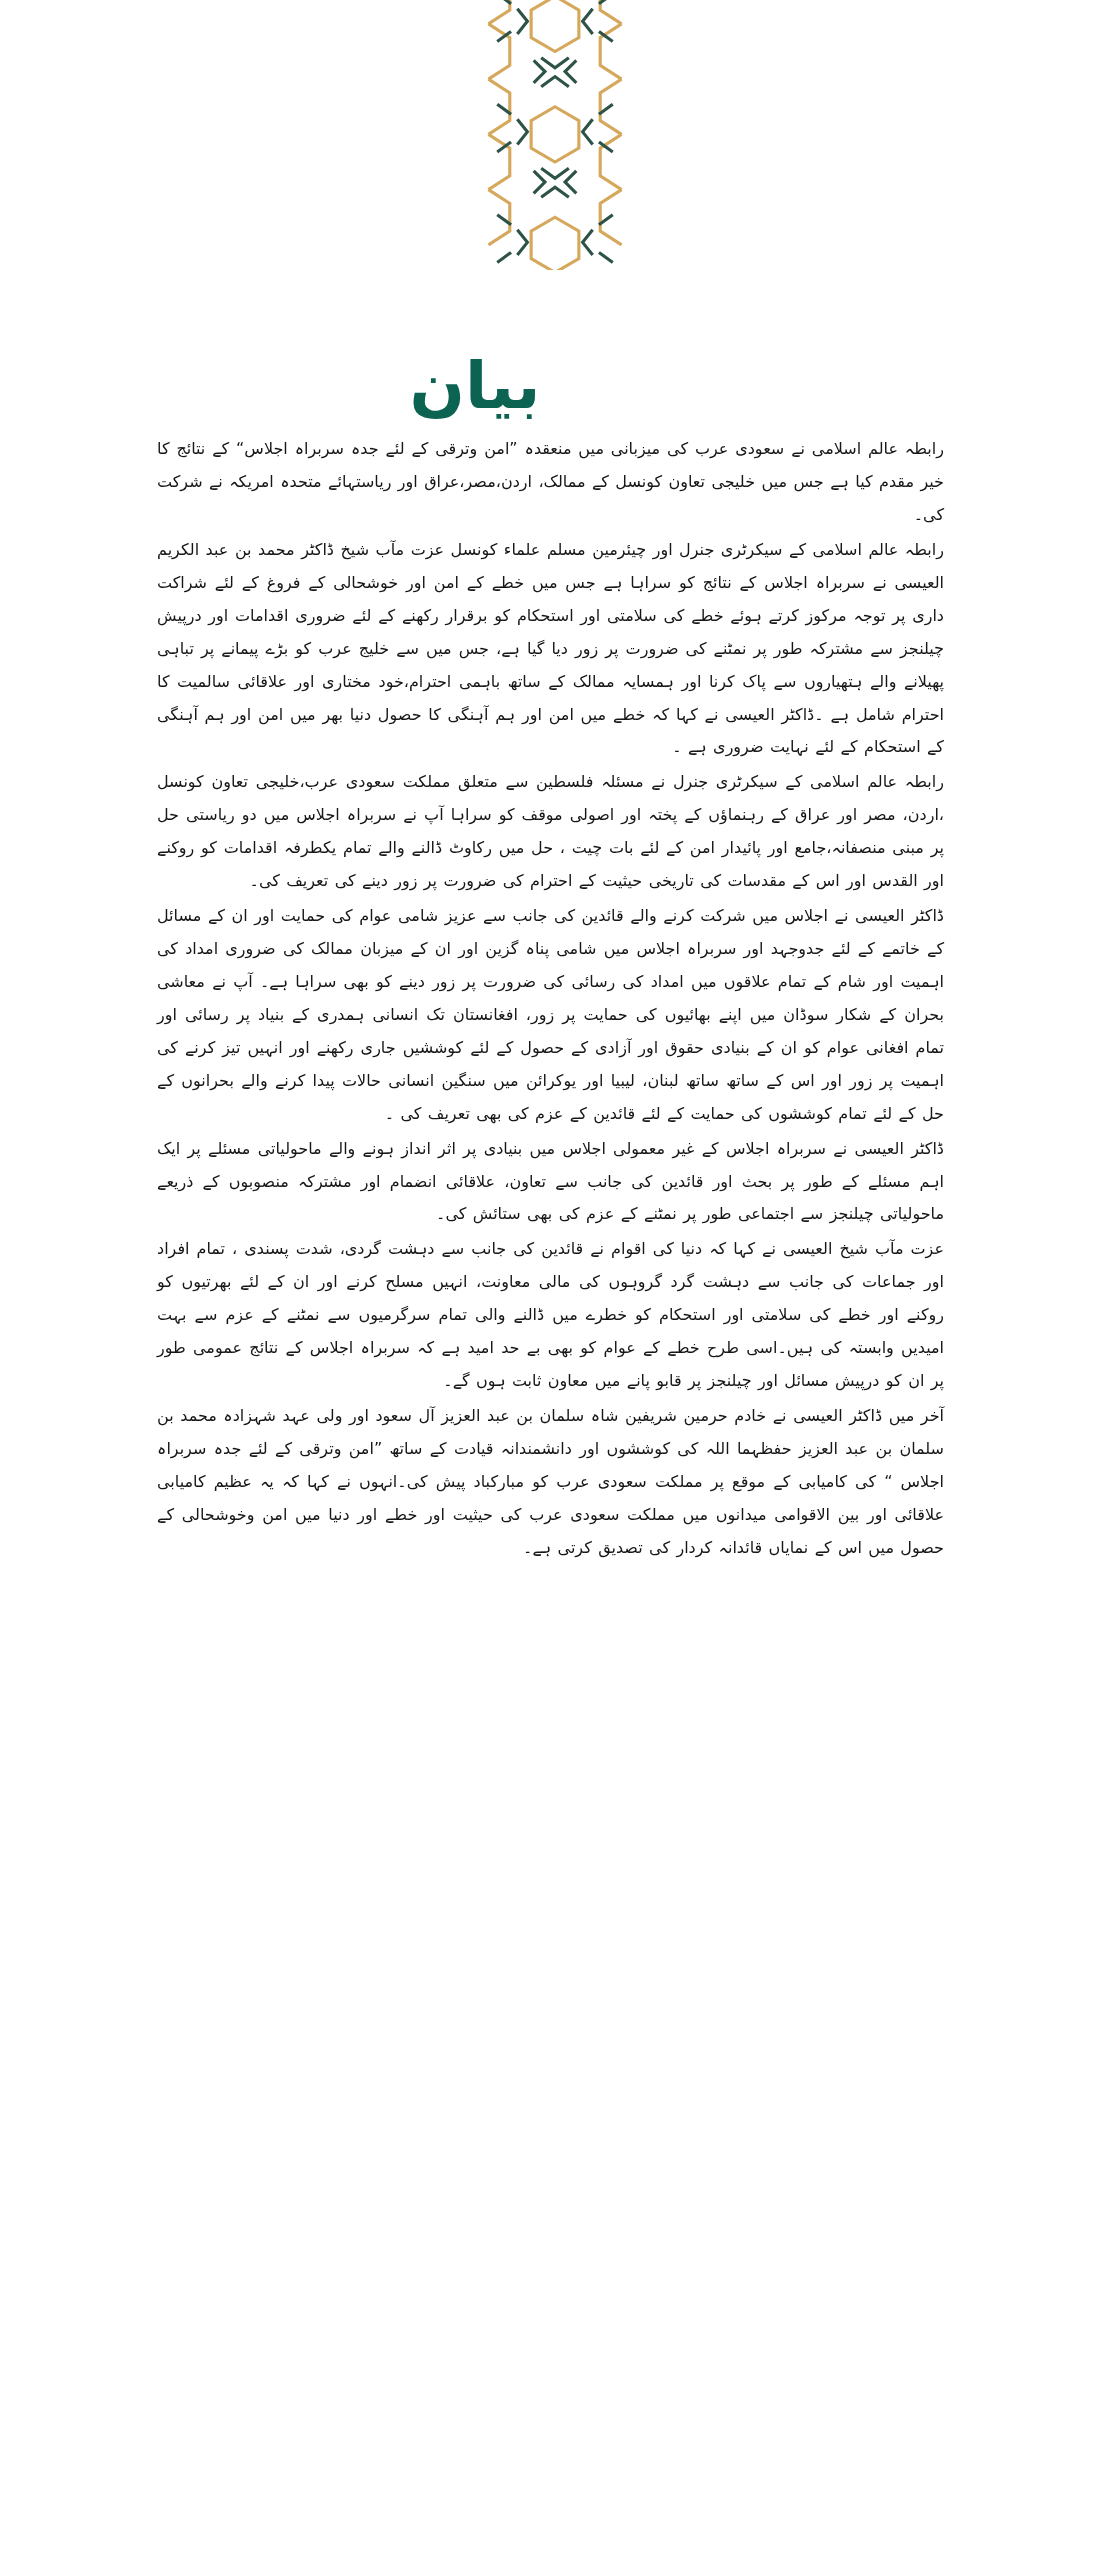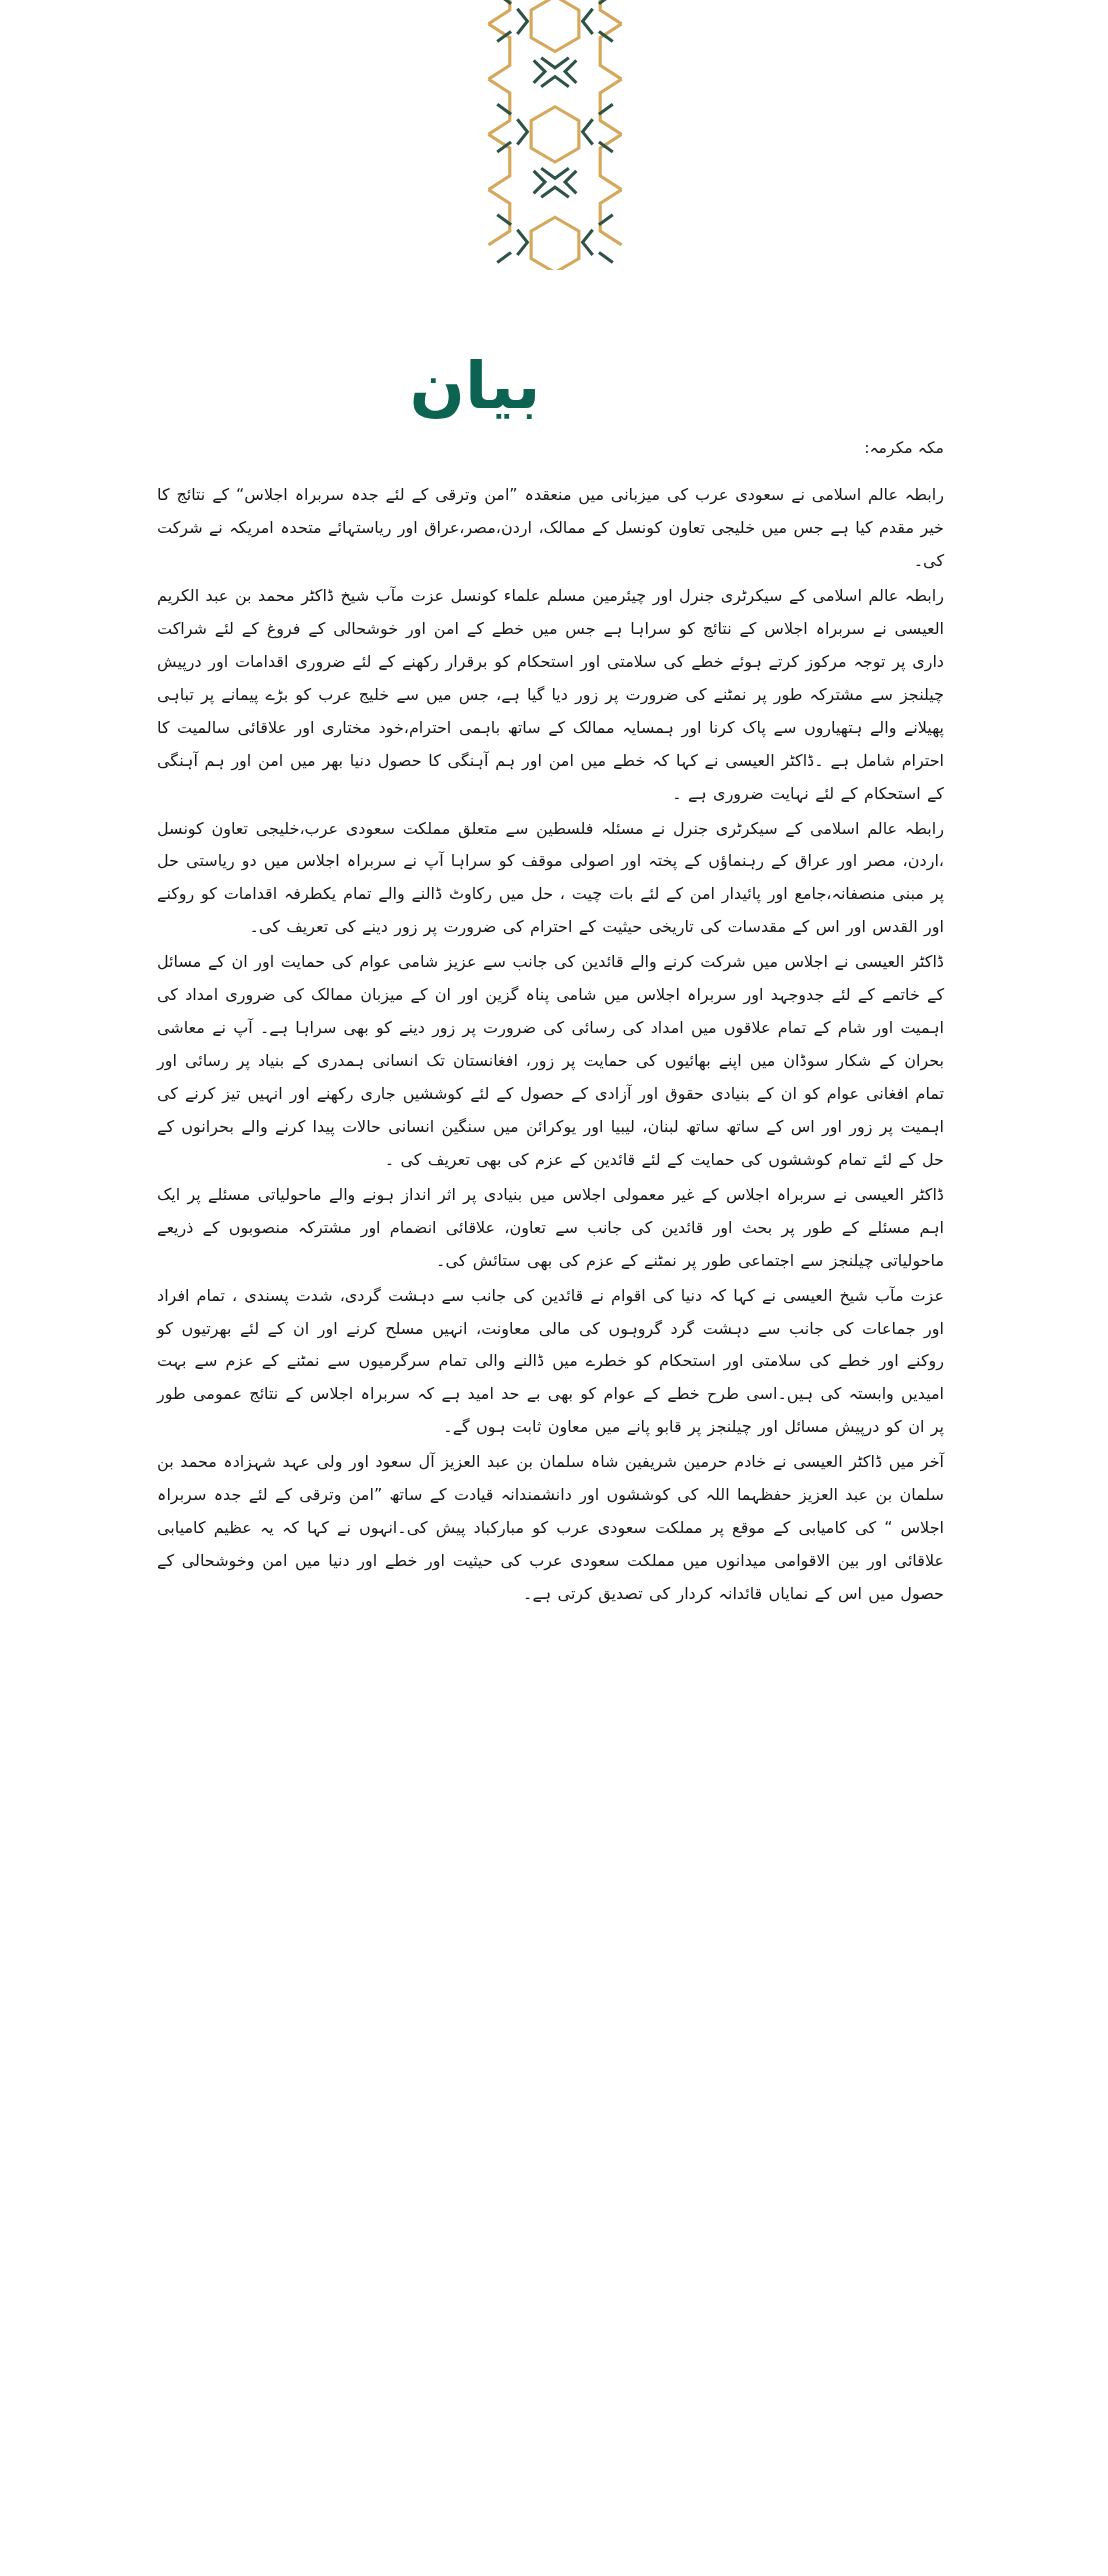--- a/index.html
+++ b/index.html
@@ -160,21 +160,20 @@
         </g>
       </g>
     </g>
   </svg>
 </div>
 
 <h1 id="doc-title">بیان</h1>
 
 <div id="article">
 
-  <p id="dateline">مکہ مکرمہ:</p>
 
   <p class="para">رابطہ عالم اسلامی نے سعودی عرب کی میزبانی میں منعقدہ ”امن وترقی کے لئے جدہ سربراہ اجلاس“ کے نتائج کا خیر مقدم کیا ہے جس میں خلیجی تعاون کونسل کے ممالک، اردن،مصر،عراق اور ریاستہائے متحدہ امریکہ نے شرکت کی۔</p>
   <p class="para">رابطہ عالم اسلامی کے سیکرٹری جنرل اور چیئرمین مسلم علماء کونسل عزت مآب شیخ ڈاکٹر محمد بن عبد الکریم العیسی نے سربراہ اجلاس کے نتائج کو سراہا ہے جس میں خطے کے امن اور خوشحالی کے فروغ کے لئے شراکت داری پر توجہ مرکوز کرتے ہوئے خطے کی سلامتی اور استحکام کو برقرار رکھنے کے لئے ضروری اقدامات اور درپیش چیلنجز سے مشترکہ طور پر نمٹنے کی ضرورت پر زور دیا گیا ہے، جس میں سے خلیج عرب کو بڑے پیمانے پر تباہی پھیلانے والے ہتھیاروں سے پاک کرنا اور ہمسایہ ممالک کے ساتھ باہمی احترام،خود مختاری اور علاقائی سالمیت کا احترام شامل ہے ۔ڈاکٹر العیسی نے کہا کہ خطے میں امن اور ہم آہنگی کا حصول دنیا بھر میں امن اور ہم آہنگی کے استحکام کے لئے نہایت ضروری ہے ۔</p>
   <p class="para">رابطہ عالم اسلامی کے سیکرٹری جنرل نے مسئلہ فلسطین سے متعلق مملکت سعودی عرب،خلیجی تعاون کونسل ،اردن، مصر اور عراق کے رہنماؤں کے پختہ اور اصولی موقف کو سراہا آپ نے سربراہ اجلاس میں دو ریاستی حل پر مبنی منصفانہ،جامع اور پائیدار امن کے لئے بات چیت ، حل میں رکاوٹ ڈالنے والے تمام یکطرفہ اقدامات کو روکنے اور القدس اور اس کے مقدسات کی تاریخی حیثیت کے احترام کی ضرورت پر زور دینے کی تعریف کی۔</p>
   <p class="para">ڈاکٹر العیسی نے اجلاس میں شرکت کرنے والے قائدین کی جانب سے عزیز شامی عوام کی حمایت اور ان کے مسائل کے خاتمے کے لئے جدوجہد اور سربراہ اجلاس میں شامی پناہ گزین اور ان کے میزبان ممالک کی ضروری امداد کی اہمیت اور شام کے تمام علاقوں میں امداد کی رسائی کی ضرورت پر زور دینے کو بھی سراہا ہے۔ آپ نے معاشی بحران کے شکار سوڈان میں اپنے بھائیوں کی حمایت پر زور، افغانستان تک انسانی ہمدری کے بنیاد پر رسائی اور تمام افغانی عوام کو ان کے بنیادی حقوق اور آزادی کے حصول کے لئے کوششیں جاری رکھنے اور انہیں تیز کرنے کی اہمیت پر زور اور اس کے ساتھ ساتھ لبنان، لیبیا اور یوکرائن میں سنگین انسانی حالات پیدا کرنے والے بحرانوں کے حل کے لئے تمام کوششوں کی حمایت کے لئے قائدین کے عزم کی بھی تعریف کی ۔</p>
   <p class="para">ڈاکٹر العیسی نے سربراہ اجلاس کے غیر معمولی اجلاس میں بنیادی پر اثر انداز ہونے والے ماحولیاتی مسئلے پر ایک اہم مسئلے کے طور پر بحث اور قائدین کی جانب سے تعاون، علاقائی انضمام اور مشترکہ منصوبوں کے ذریعے ماحولیاتی چیلنجز سے اجتماعی طور پر نمٹنے کے عزم کی بھی ستائش کی۔</p>
   <p class="para">عزت مآب شیخ العیسی نے کہا کہ دنیا کی اقوام نے قائدین کی جانب سے دہشت گردی، شدت پسندی ، تمام افراد اور جماعات کی جانب سے دہشت گرد گروہوں کی مالی معاونت، انہیں مسلح کرنے اور ان کے لئے بھرتیوں کو روکنے اور خطے کی سلامتی اور استحکام کو خطرے میں ڈالنے والی تمام سرگرمیوں سے نمٹنے کے عزم سے بہت امیدیں وابستہ کی ہیں۔اسی طرح خطے کے عوام کو بھی بے حد امید ہے کہ سربراہ اجلاس کے نتائج عمومی طور پر ان کو درپیش مسائل اور چیلنجز پر قابو پانے میں معاون ثابت ہوں گے۔</p>
   <p class="para">آخر میں ڈاکٹر العیسی نے خادم حرمین شریفین شاہ سلمان بن عبد العزیز آل سعود اور ولی عہد شہزادہ محمد بن سلمان بن عبد العزیز حفظہما اللہ کی کوششوں اور دانشمندانہ قیادت کے ساتھ ”امن وترقی کے لئے جدہ سربراہ اجلاس “ کی کامیابی کے موقع پر مملکت سعودی عرب کو مبارکباد پیش کی۔انہوں نے کہا کہ یہ عظیم کامیابی علاقائی اور بین الاقوامی میدانوں میں مملکت سعودی عرب کی حیثیت اور خطے اور دنیا میں امن وخوشحالی کے حصول میں اس کے نمایاں قائدانہ کردار کی تصدیق کرتی ہے۔</p>
 
 </div>

